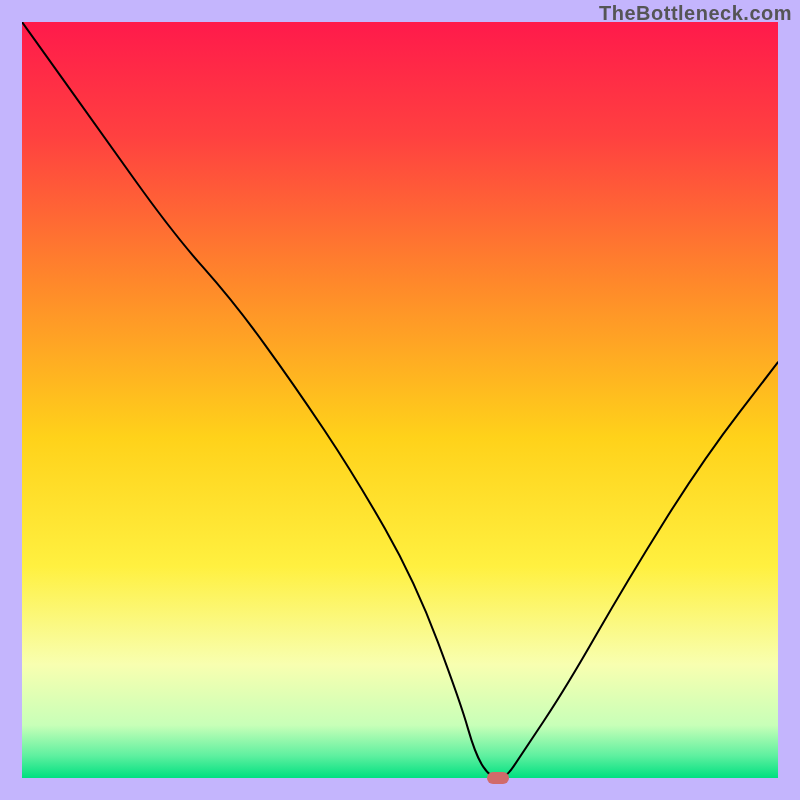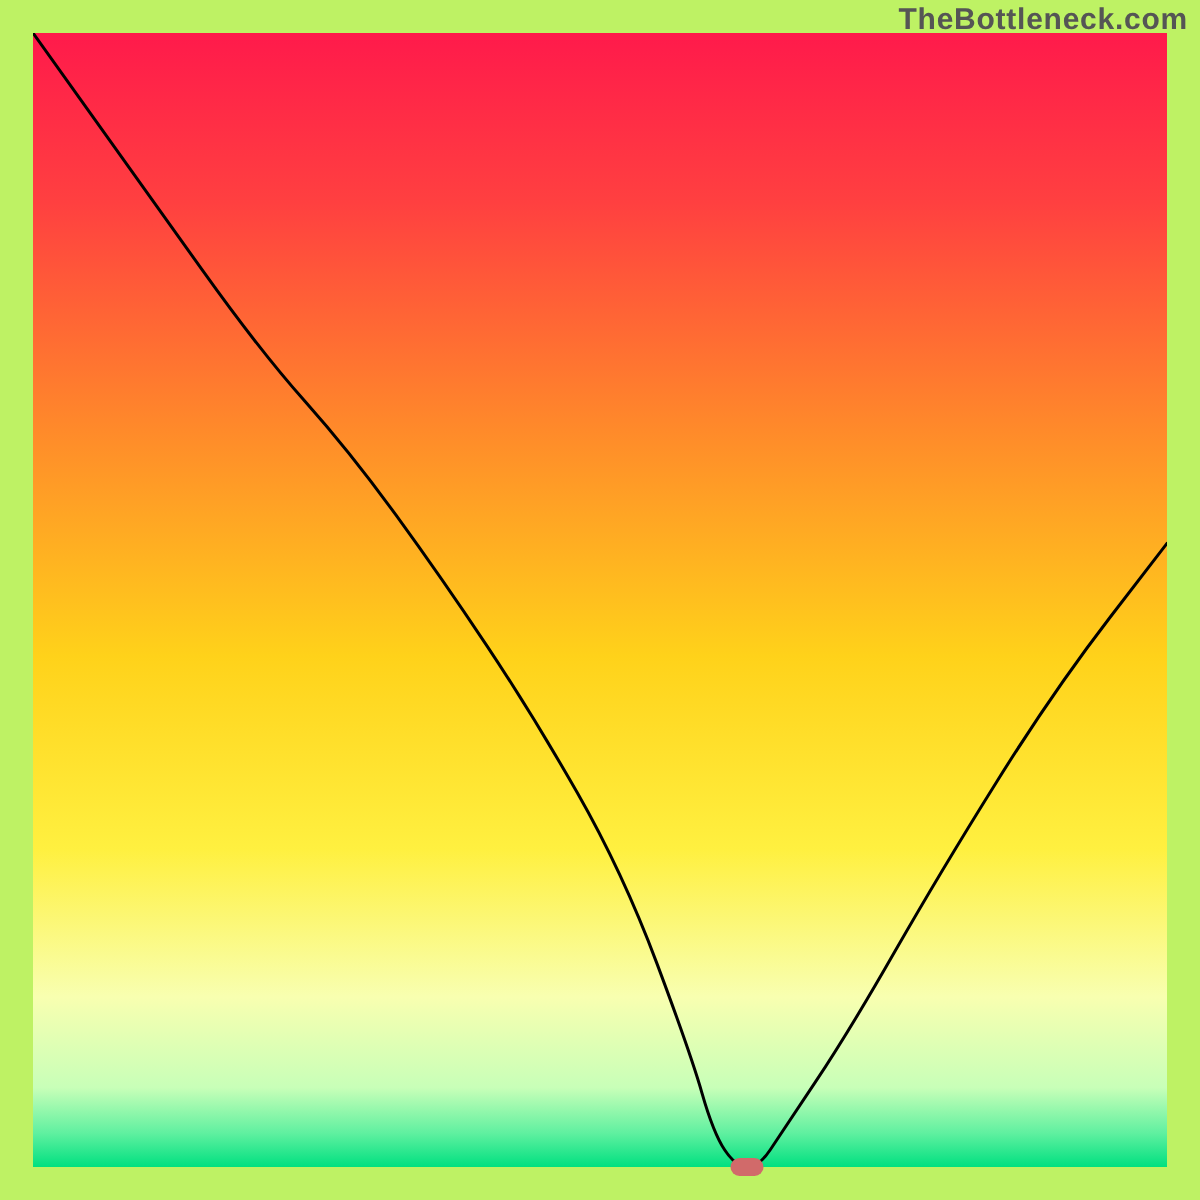--- a/index.html
+++ b/index.html
@@ -8,21 +8,21 @@
     width: 800px;
     height: 800px;
     background: #000;
     font-family: Arial, Helvetica, sans-serif;
     overflow: hidden;
   }
   .frame {
     position: relative;
     width: 800px;
     height: 800px;
-    background: #bef264;
+    background: #c4b5fd;
   }
   .watermark {
     position: absolute;
     top: 2px;
     right: 8px;
     color: #555;
     font-size: 20px;
     font-weight: 600;
     letter-spacing: 0.5px;
     user-select: none;

